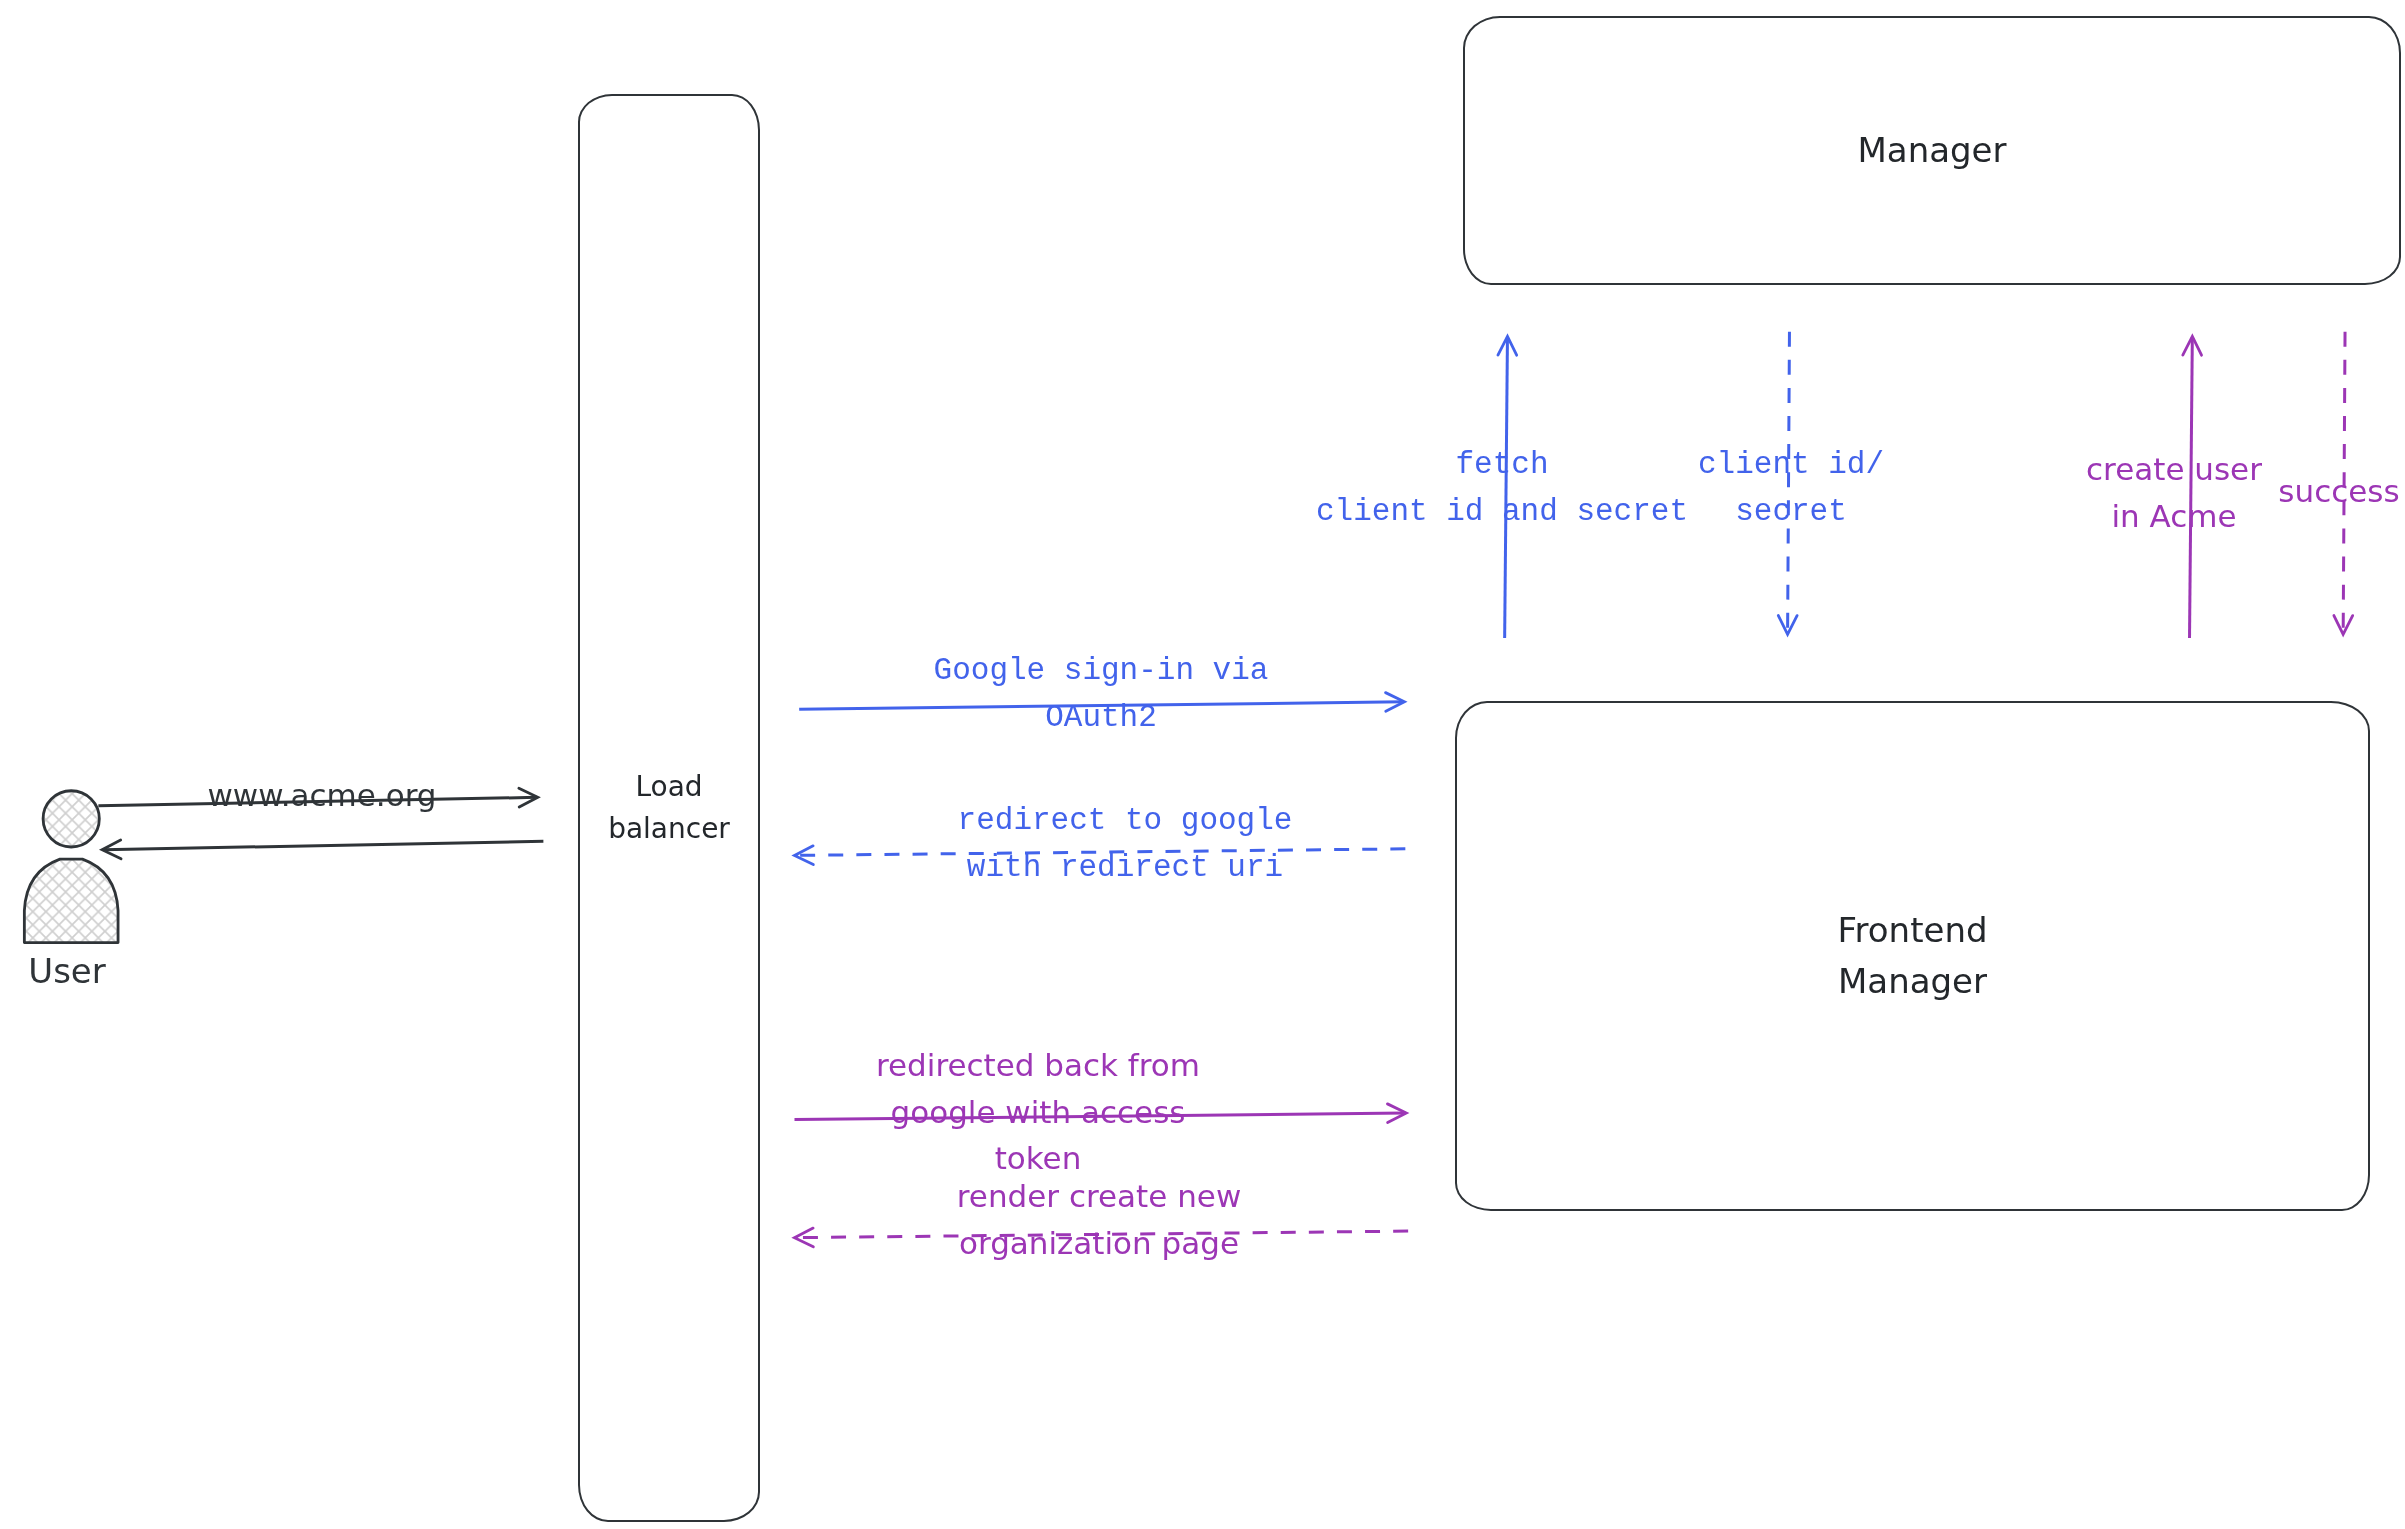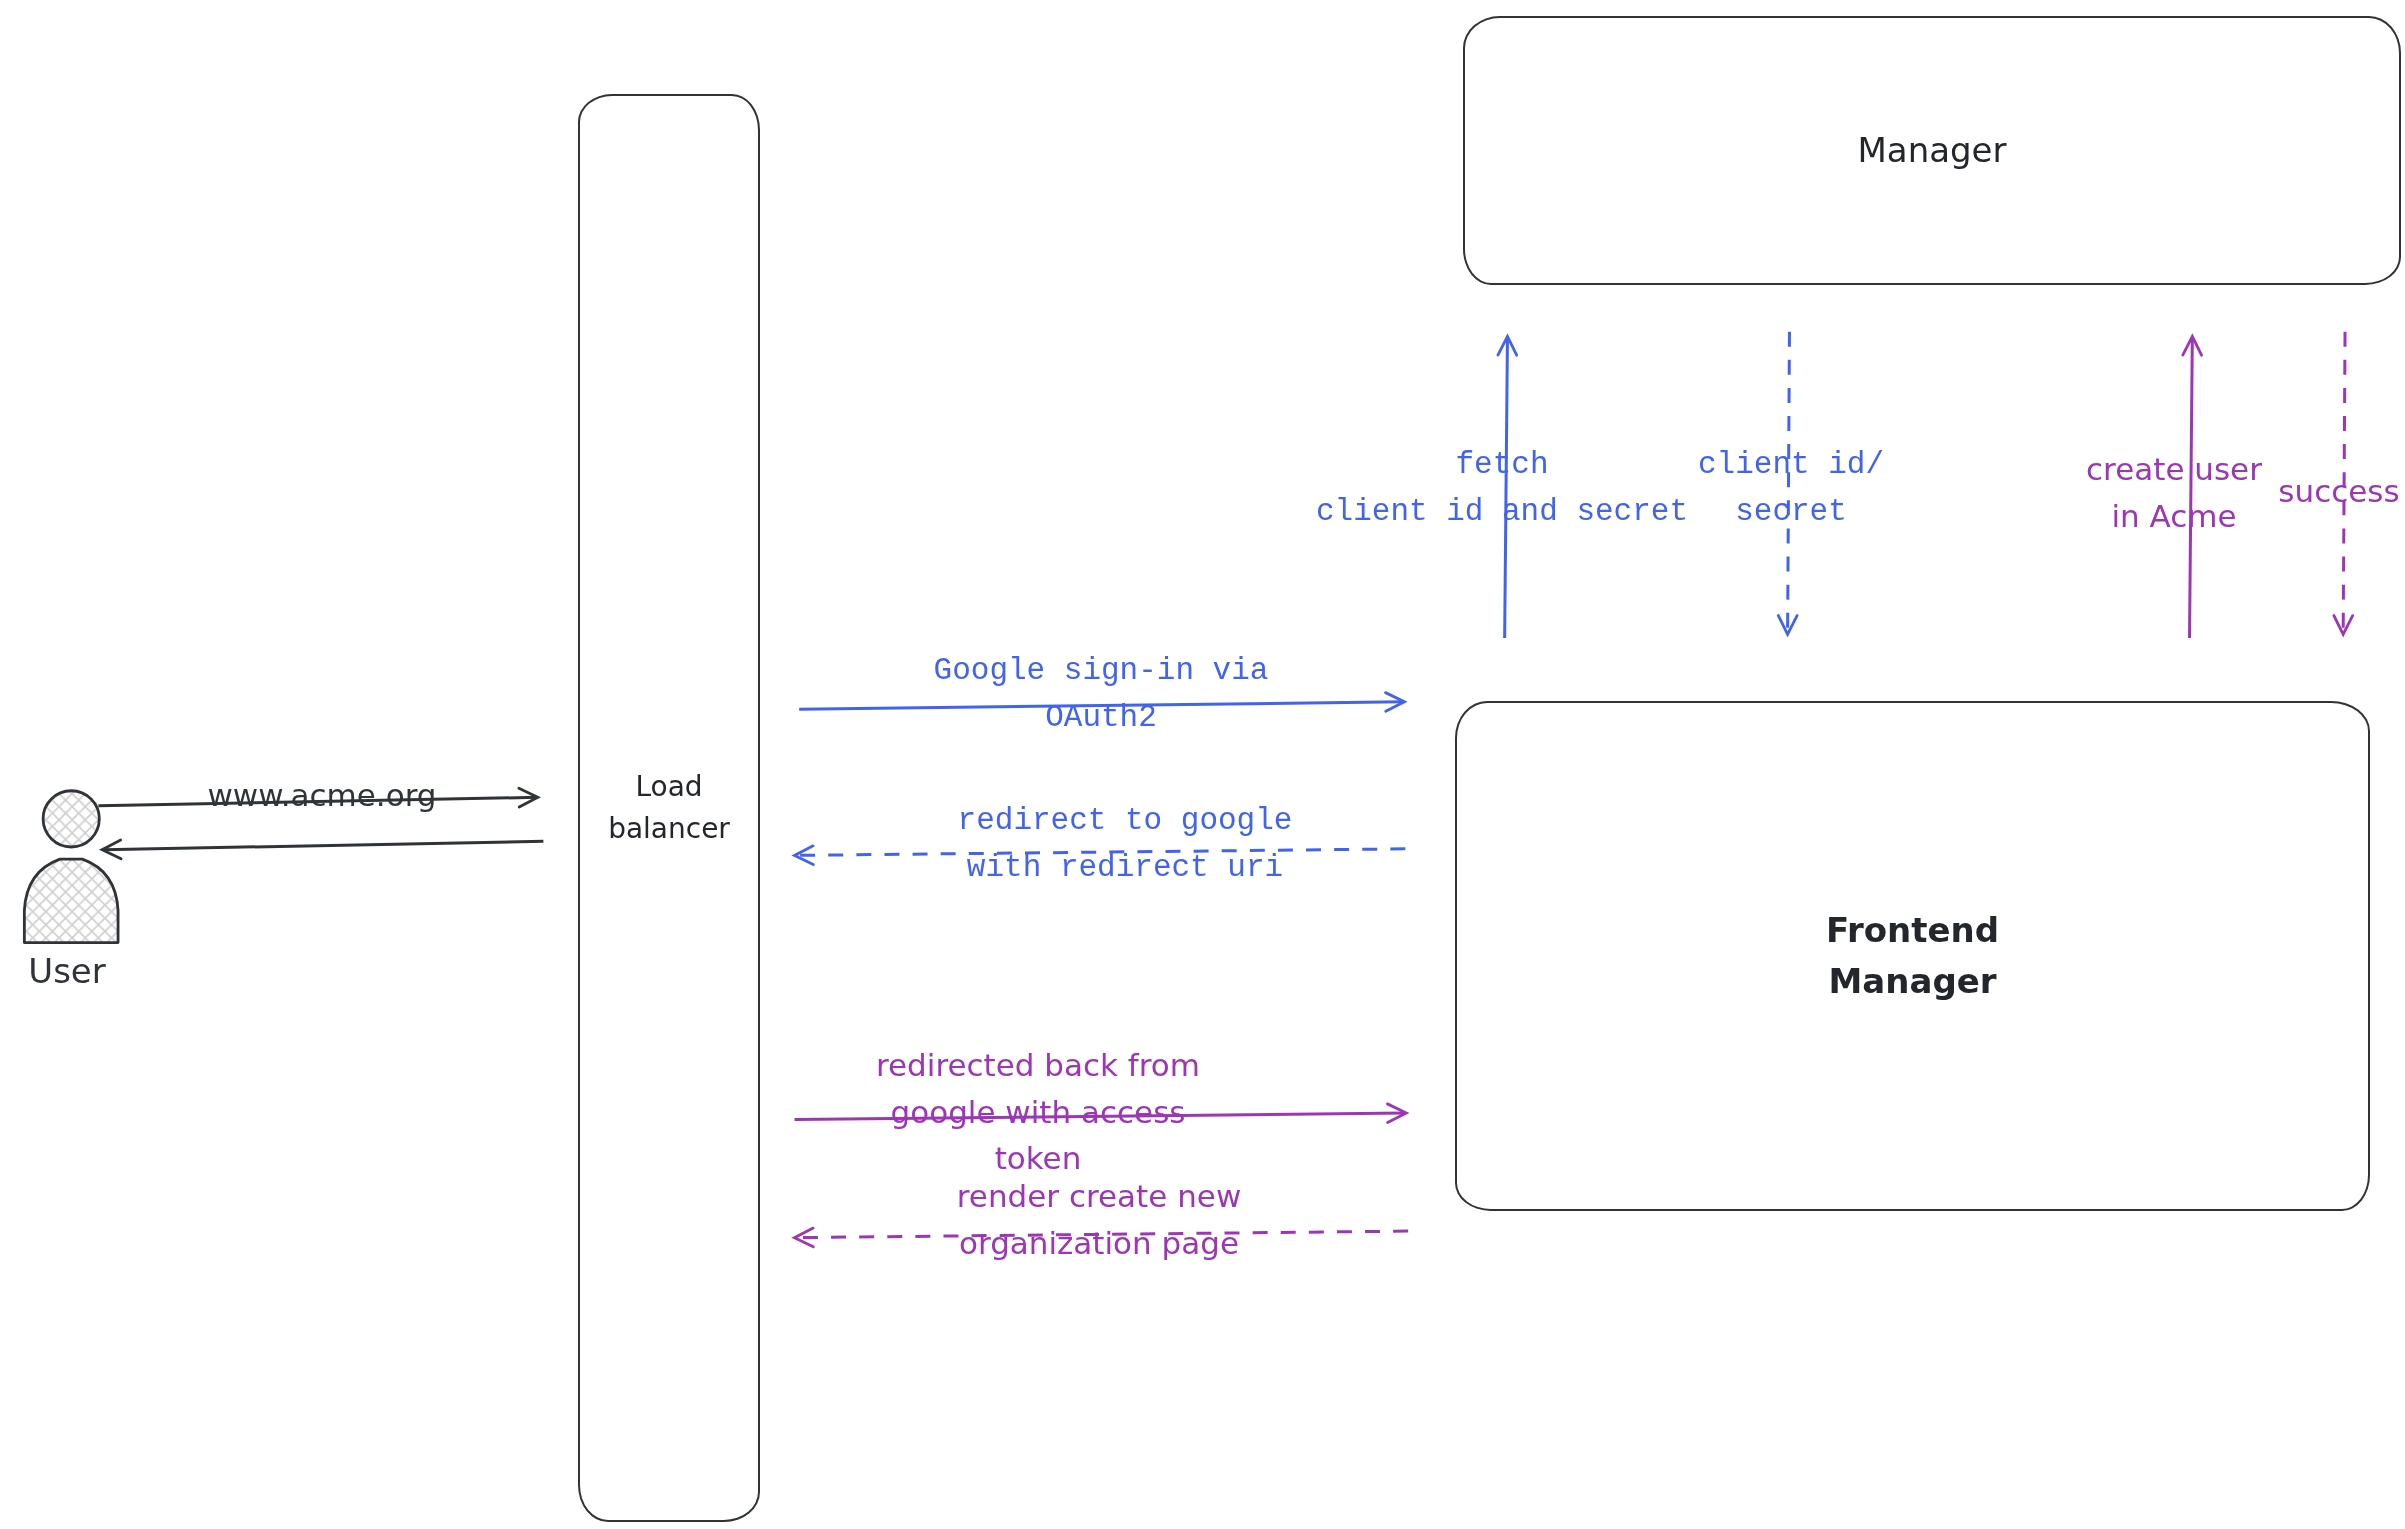--- a/index.html
+++ b/index.html
@@ -11,21 +11,21 @@
   .box {
     position:absolute; background:#ffffff;
     border:2.8px solid #2f3438;
     display:flex; align-items:center; justify-content:center;
     text-align:center; color:#23272b;
   }
   .box .box-label { white-space:pre-line; line-height:1.5; }
   .frontier-box  { left:1463px; top:16px;  width:934px; height:265px;
                    border-radius:37px 32px 36px 28px / 32px 37px 28px 36px; font-size:34px; }
   .fm-box        { left:1455px; top:701px; width:911px; height:506px;
-                   border-radius:32px 39px 28px 36px / 37px 30px 36px 28px; font-size:34px;font-weight:bold; }
+                   border-radius:32px 39px 28px 36px / 37px 30px 36px 28px; font-size:34px; }
   .lb-box        { left:578px;  top:94px; width:178px; height:1424px;
                    border-radius:34px 28px 36px 30px / 28px 36px 30px 37px; font-size:28px; }
   .lbl {
     position:absolute; transform:translateX(-50%);
     text-align:center; white-space:pre-line; line-height:1.5; font-size:31px;
   }
   .ink    { color:#2f3438; }
   .blue   { color:#4263eb;font-family:Liberation Mono, monospace; }
   .purple { color:#9c36b5; }
   .user-label { font-size:34px; }

